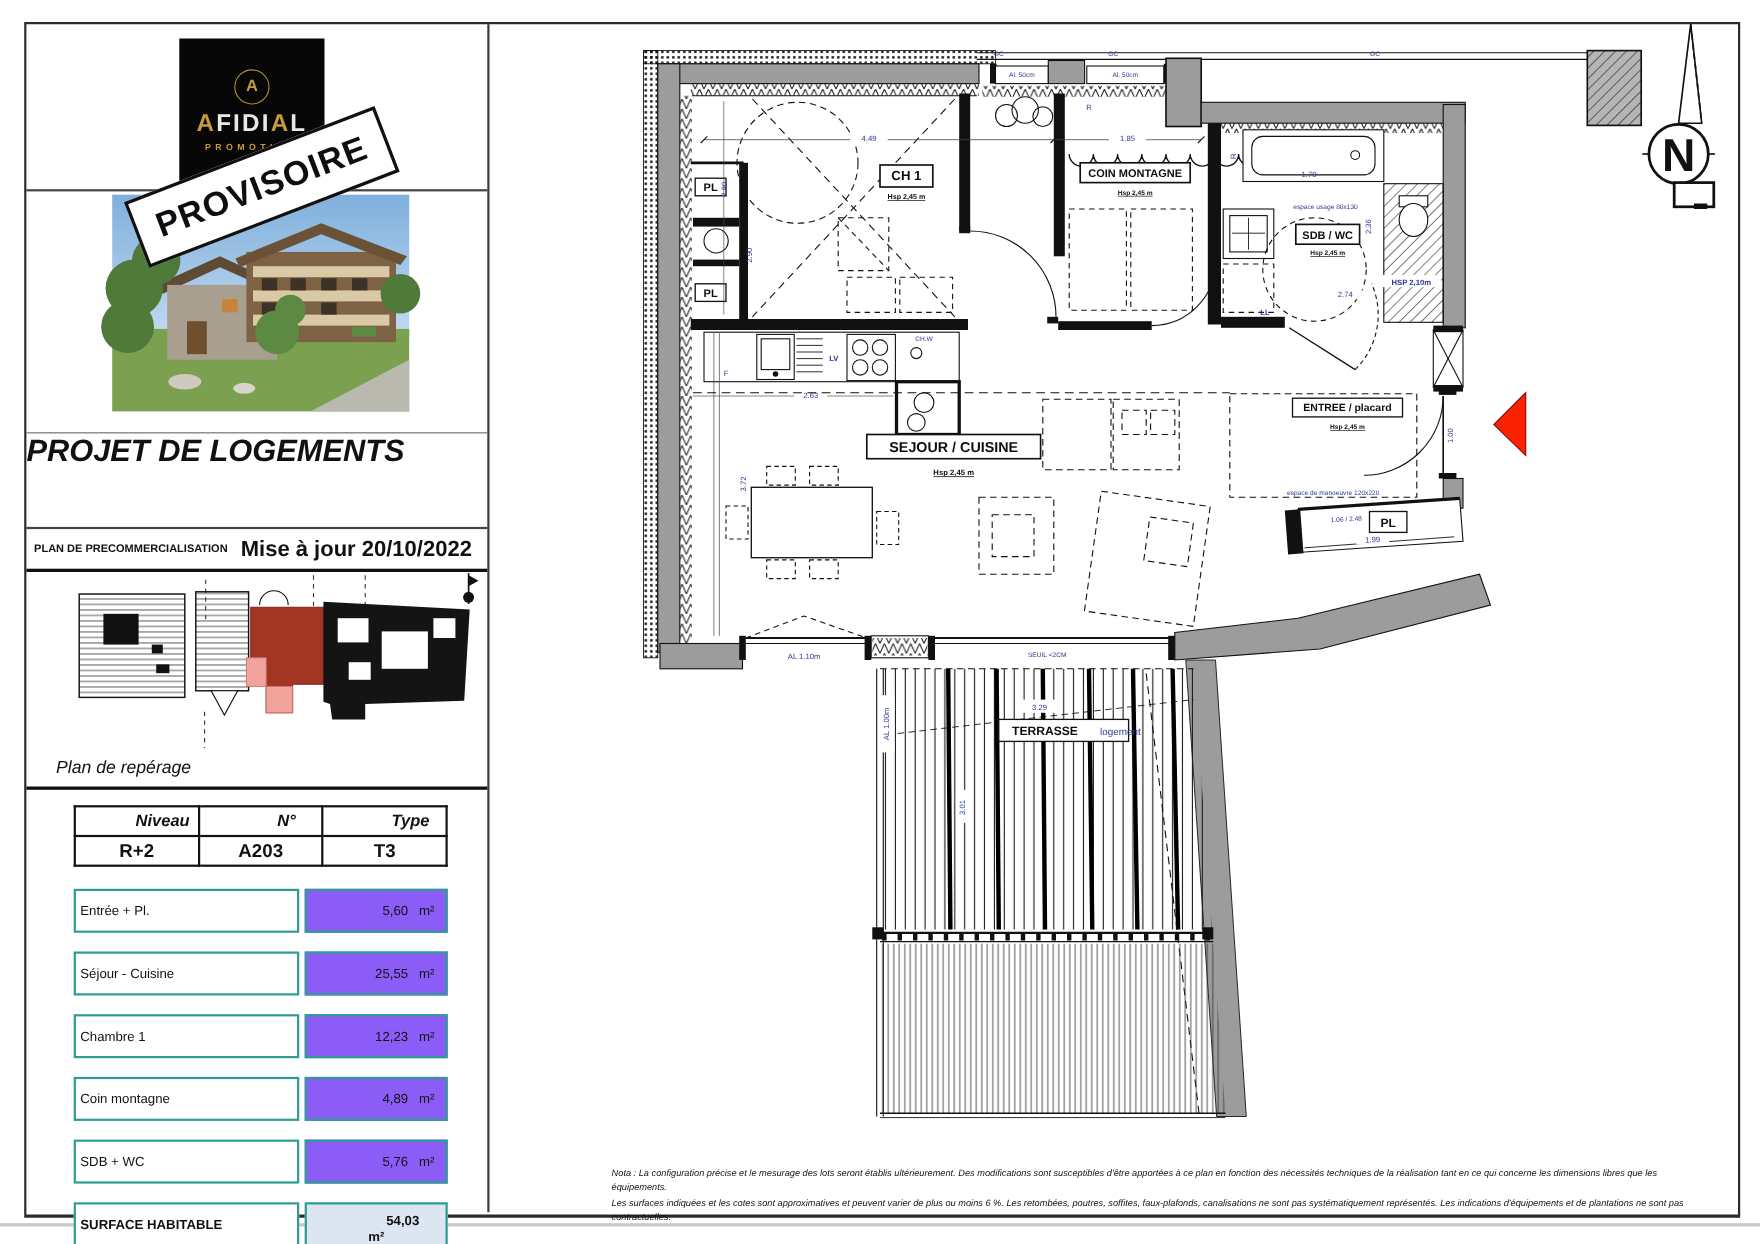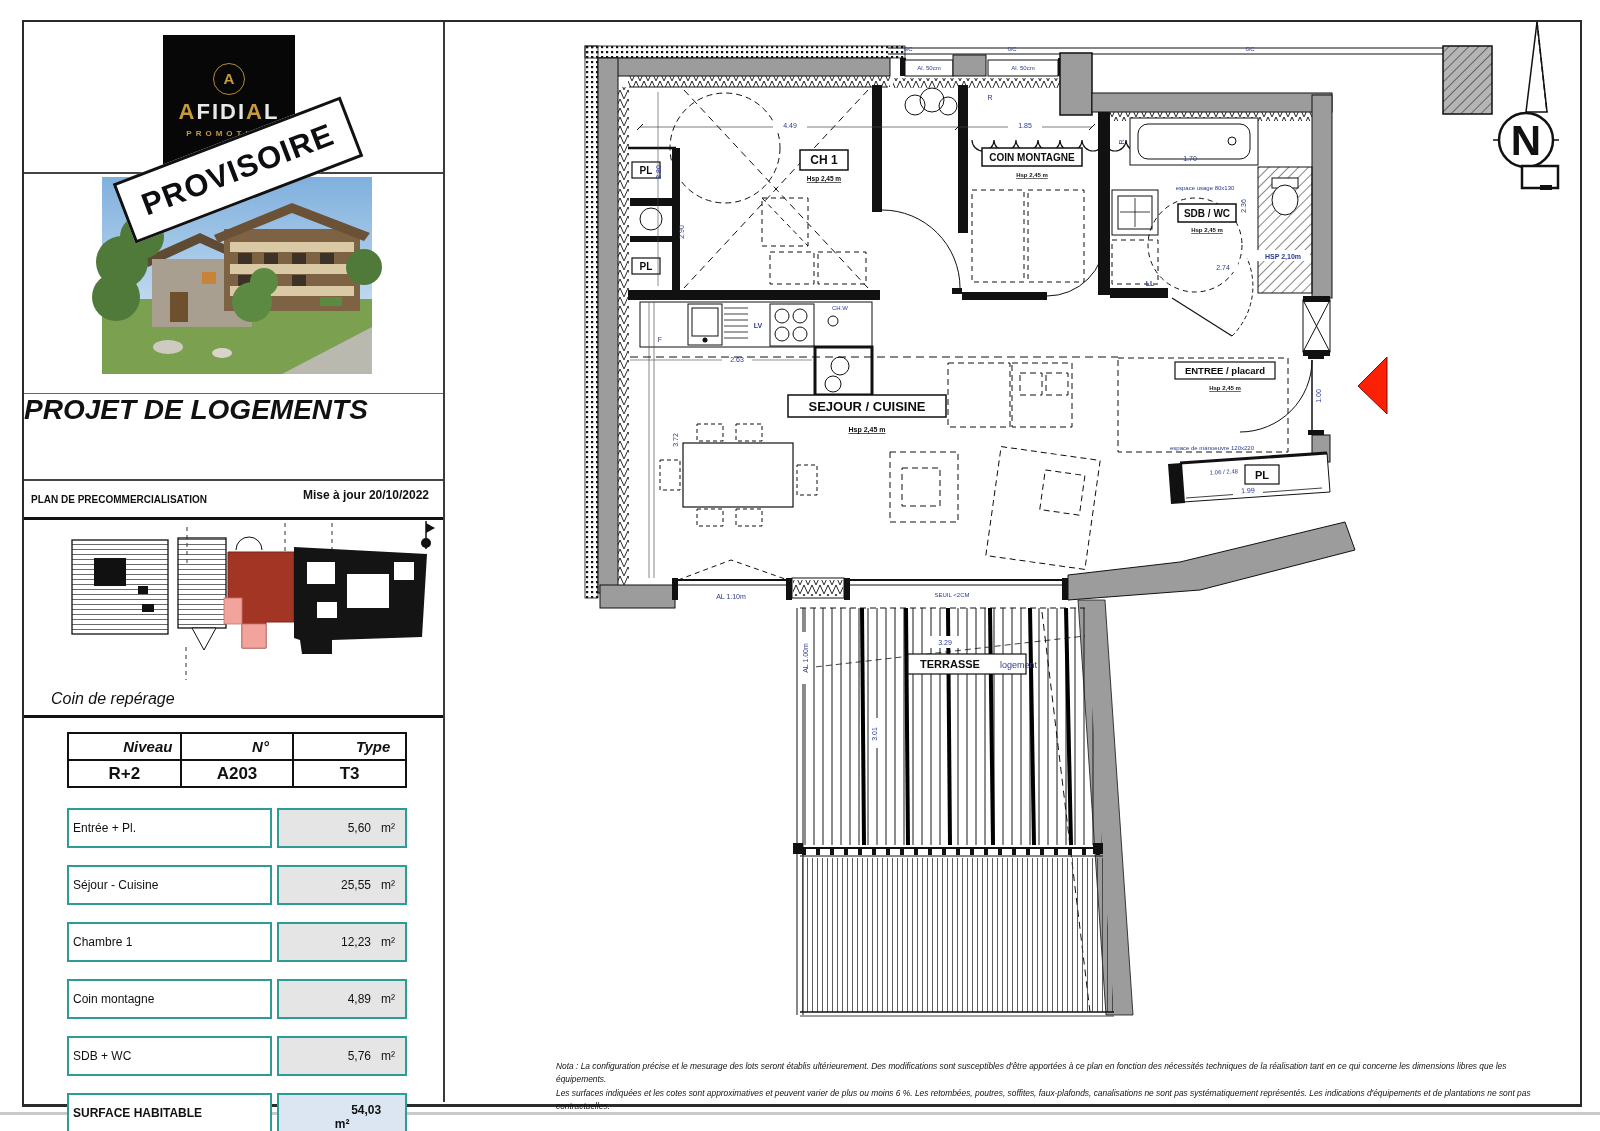--- a/index.html
+++ b/index.html
@@ -20,34 +20,34 @@
   .logo-sub{color:#c79a3b;font-size:8px;letter-spacing:4px;font-weight:bold;}
   .photo{position:absolute;left:78px;top:155px;width:270px;height:197px;}
   .stamp{position:absolute;left:92px;top:116px;width:238px;height:58px;background:#fff;
         border:3px solid #111;transform:rotate(-21deg);display:flex;align-items:center;justify-content:center;
         font-size:31px;font-weight:bold;letter-spacing:1px;color:#0d0d12;z-index:5;}
   .title-block{position:absolute;left:0;top:372px;width:100%;}
   .title-main{font-size:28px;font-weight:bold;font-style:italic;letter-spacing:0px;}
   .title-addr{font-size:13px;font-weight:bold;font-style:italic;line-height:15px;margin-top:3px;}
   .band{position:absolute;left:0;top:460px;width:100%;height:35px;}
   .band-label{position:absolute;left:7px;top:12px;font-size:10px;font-weight:bold;}
-  .band-update{position:absolute;right:14px;top:6px;font-size:12px;font-weight:bold;}
+  .band-update{position:absolute;right:14px;top:6px;font-size:20px;font-weight:bold;}
   .reperage{position:absolute;left:27px;top:668px;font-size:16px;font-style:italic;}
   
   .unit-table{position:absolute;left:43px;top:710px;width:340px;border-collapse:collapse;}
   .unit-table td{border:2px solid #111;text-align:center;width:33.3%;}
   .unit-table .hrow td{font-style:italic;font-weight:bold;font-size:15px;height:23px;padding-left:48px;}
   .unit-table .vrow td{font-weight:bold;font-size:17px;height:23px;border-radius:11px;}
   
   .surf{position:absolute;left:43px;top:786px;width:340px;}
   .surf-row{display:flex;gap:5px;margin-bottom:17px;height:40px;}
   .surf-label{width:201px;border:2px solid #2d9c94;display:flex;align-items:center;
         padding-left:4px;font-size:12px;background:#fff;}
   .surf-val{width:128px;border:2px solid #2d9c94;display:flex;align-items:center;
-        justify-content:flex-end;font-size:12px;background:#e5e5e5;}
+        justify-content:flex-end;font-size:12px;background:#8b5cf6;}
   .surf-val .num{width:78px;text-align:right;}
   .surf-val .unit{width:34px;text-align:center;}
   .surf-row.bold .surf-label,.surf-row.bold .surf-val{font-weight:bold;}
   .surf-row.hl .surf-val{background:#dce6f2;flex-direction:column;}
   
   .footer{position:absolute;left:556px;top:1060px;width:976px;font-size:8.4px;font-style:italic;
         font-weight:500;line-height:1.6;color:#111;}
   svg{position:absolute;overflow:visible;}
   svg text{font-family:"Liberation Sans",sans-serif;}
   .dim{fill:#2b3990;font-size:7px;text-anchor:middle;}
@@ -165,21 +165,21 @@
         <rect x="392" y="560" width="20" height="18" fill="#fff"></rect>
           <rect x="315" y="600" width="20" height="16" fill="#fff"></rect>
       </g>
       <g fill="#111">
         <line x1="424" y1="519" x2="424" y2="547" stroke="#111" stroke-width="1.5"></line>
         <polygon points="424,521 433,526 424,531"></polygon>
           <circle cx="424" cy="541" r="5"></circle>
       </g>
     </svg>
 
-    <div class="reperage">Coin de repérage</div>
+    <div class="reperage">Plan de repérage</div>
     <div class="hr" style="top:693px;height:3px;background:#111;"></div>
 
     <table class="unit-table">
       <tbody>
           <tr class="hrow">
         <td>Niveau</td>
         <td>N°</td>
         <td>Type</td>
       </tr>
       <tr class="vrow">

